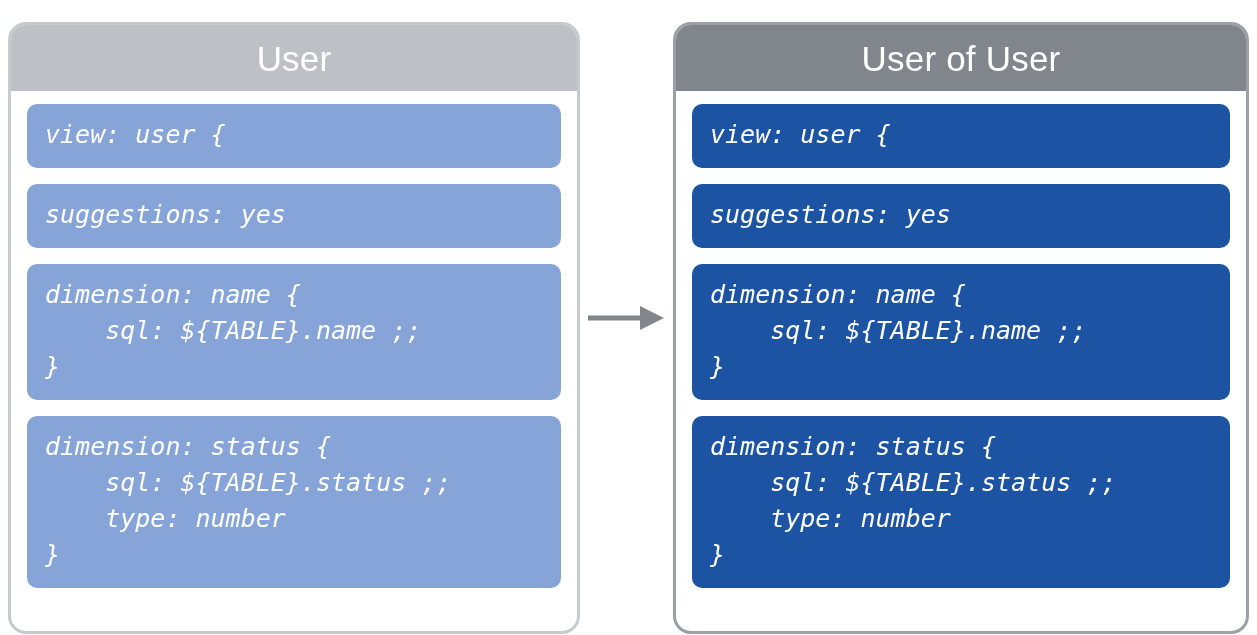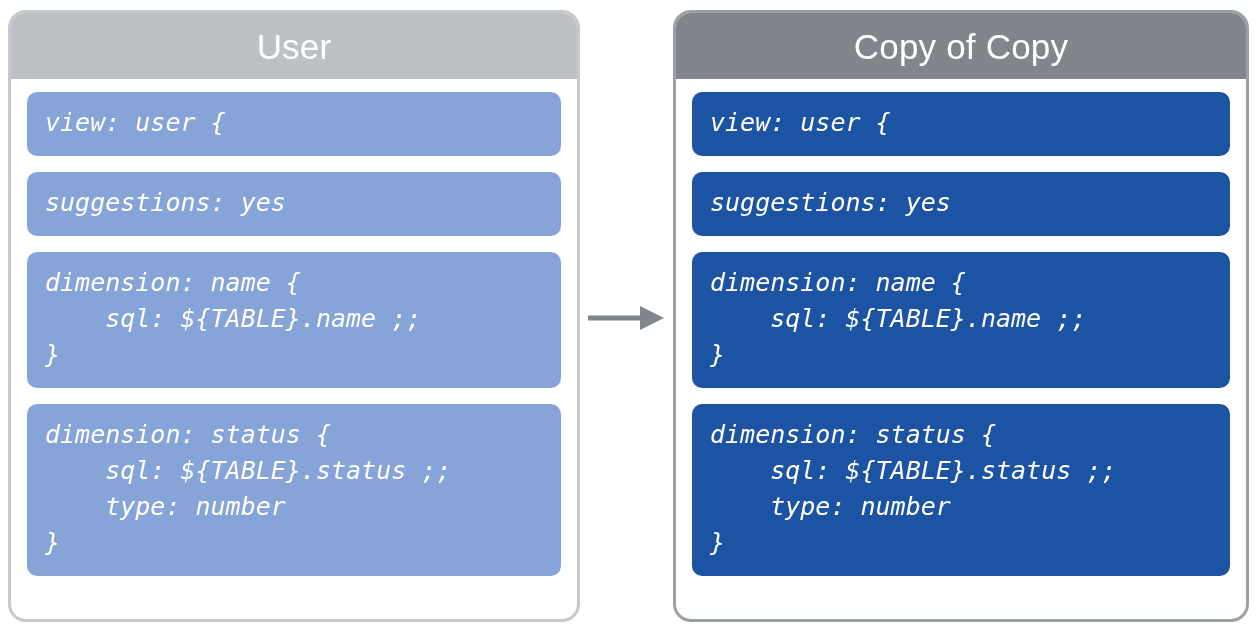--- a/index.html
+++ b/index.html
@@ -16,21 +16,21 @@
 
   .canvas {
     position: relative;
     width: 1257px;
     height: 635px;
   }
 
   
   .card {
     position: absolute;
-    top: 10px;
+    top: 22px;
     height: 612px;
     background: #ffffff;
     border-radius: 18px;
     box-sizing: border-box;
     overflow: hidden;
     display: flex;
     flex-direction: column;
   }
   .card.left {
     left: 8px;
@@ -112,21 +112,21 @@
   </div>
 
   <div class="arrow">
     <svg width="80" height="44" viewBox="0 0 80 44" xmlns="http://www.w3.org/2000/svg">
       <line x1="2" y1="22" x2="56" y2="22" stroke="#80868b" stroke-width="5"></line>
       <polygon points="54,10 78,22 54,34" fill="#80868b"></polygon>
     </svg>
   </div>
 
   <div class="card right">
-    <div class="card-header">Copy of Copy</div>
+    <div class="card-header">User of User</div>
     <div class="card-body">
       <div class="code-block">view: user {</div>
       <div class="code-block">suggestions: yes</div>
       <div class="code-block">dimension: name {
     sql: ${TABLE}.name ;;
 }</div>
       <div class="code-block">dimension: status {
     sql: ${TABLE}.status ;;
     type: number
 }</div>

